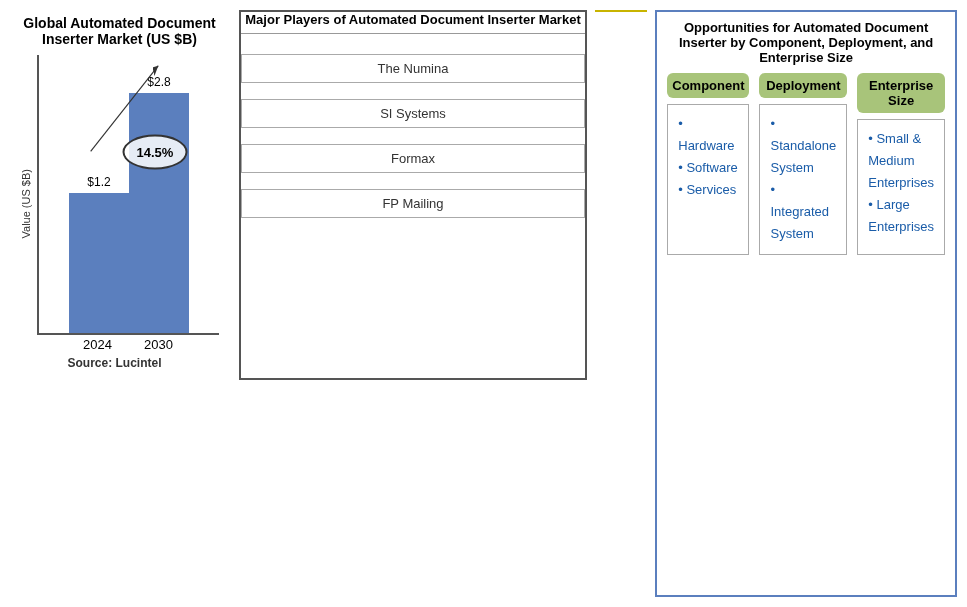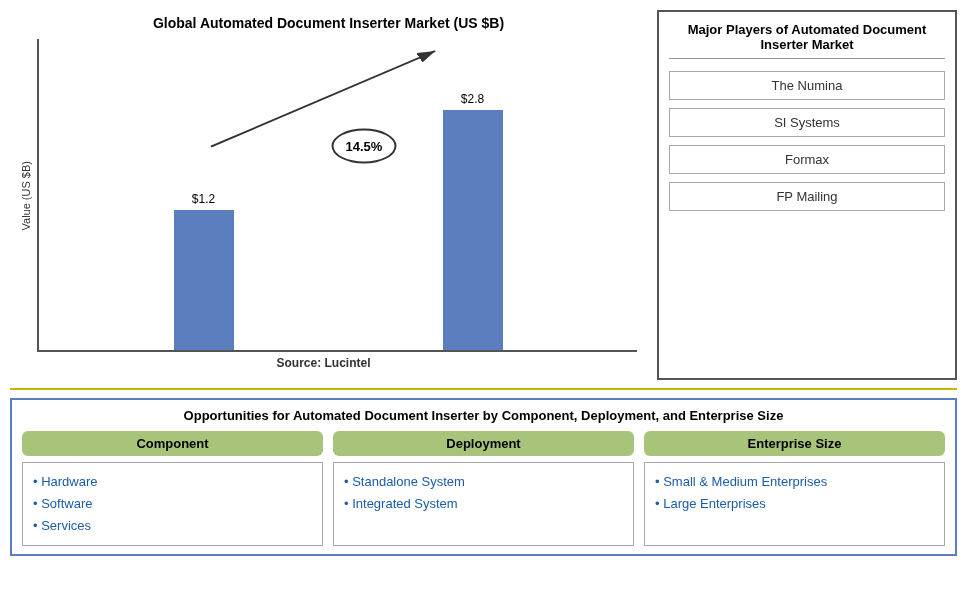--- a/index.html
+++ b/index.html
@@ -7,21 +7,21 @@
       font-family: Arial, sans-serif;
       background: #fff;
       width: 967px;
       height: 607px;
       overflow: hidden;
       font-size: 13px;
     }
 
     .main-container {
       display: flex;
-      flex-direction: column;
+      flex-direction: row;
       width: 967px;
       height: 607px;
       padding: 10px;
       gap: 8px;
     }
 
     
     .top-section {
       display: flex;
       flex-direction: row;
@@ -143,26 +143,25 @@
       font-weight: bold;
       color: #333;
       text-align: center;
       width: 100%;
       padding-right: 10px;
       margin-top: 4px;
     }
 
     
     .major-players {
-      width: 300px;
+      width: 348px;
       display: flex;
       flex-direction: column;
       border: 2px solid #555;
-      padding: 10px;
-      gap: 8px;
+      gap: 16px;
     }
 
     .major-players-title {
       font-size: 13px;
       font-weight: bold;
       text-align: center;
       color: #000;
       border-bottom: 1px solid #999;
       padding-bottom: 6px;
       margin-bottom: 4px;
@@ -272,20 +271,24 @@
                 </marker>
               </defs>
             </svg>
 
             <div class="cagr-annotation">
               <span>14.5%</span>
             </div>
 
           </div>
 
+          <div class="x-axis-labels">
+            <span>2024</span>
+            <span>2030</span>
+          </div>
         </div>
       </div>
 
       <div class="source-text">Source: Lucintel</div>
     </div>
 
     <div class="major-players">
       <div class="major-players-title">Major Players of Automated Document Inserter Market</div>
       <div class="player-item">The Numina</div>
       <div class="player-item">SI Systems</div>

